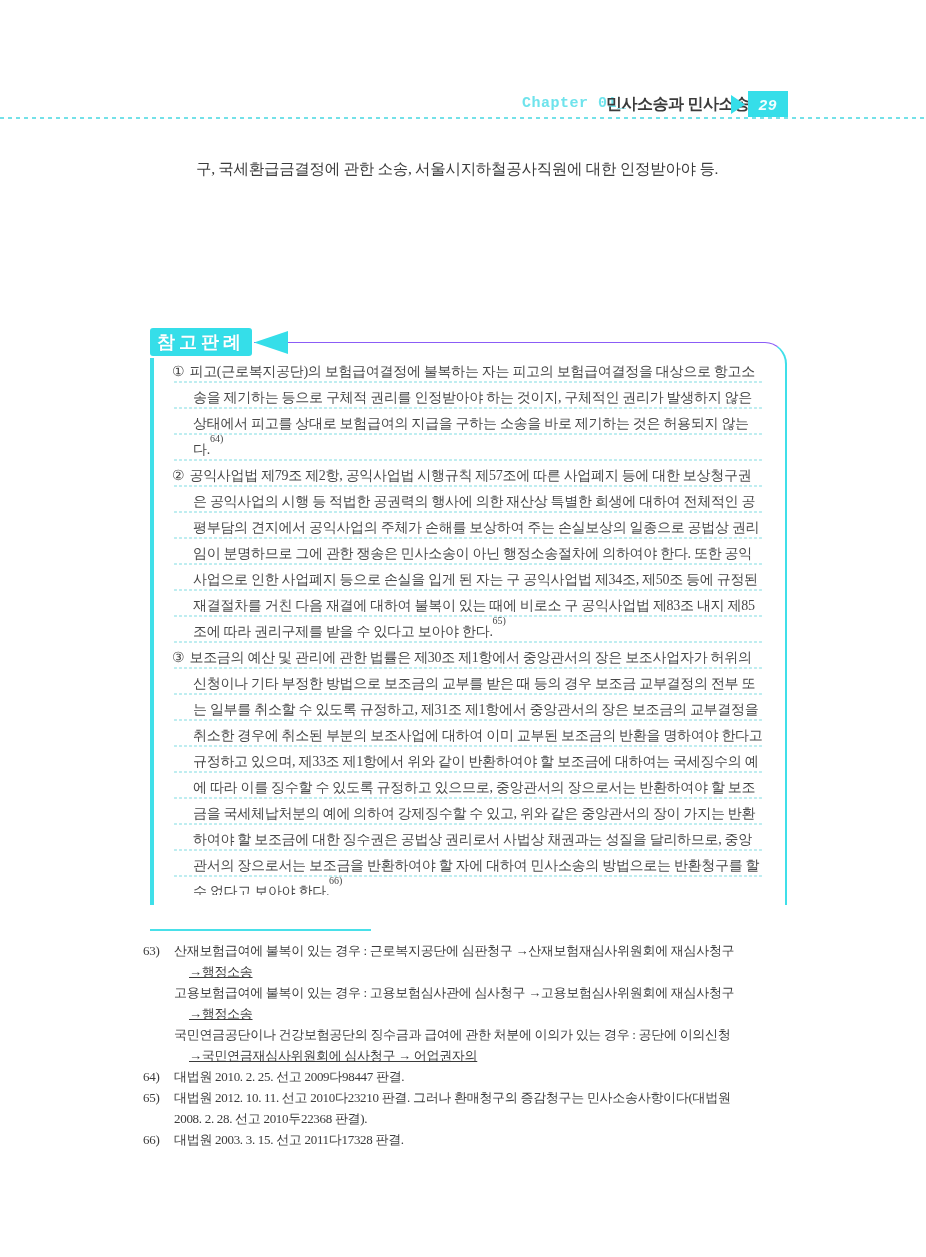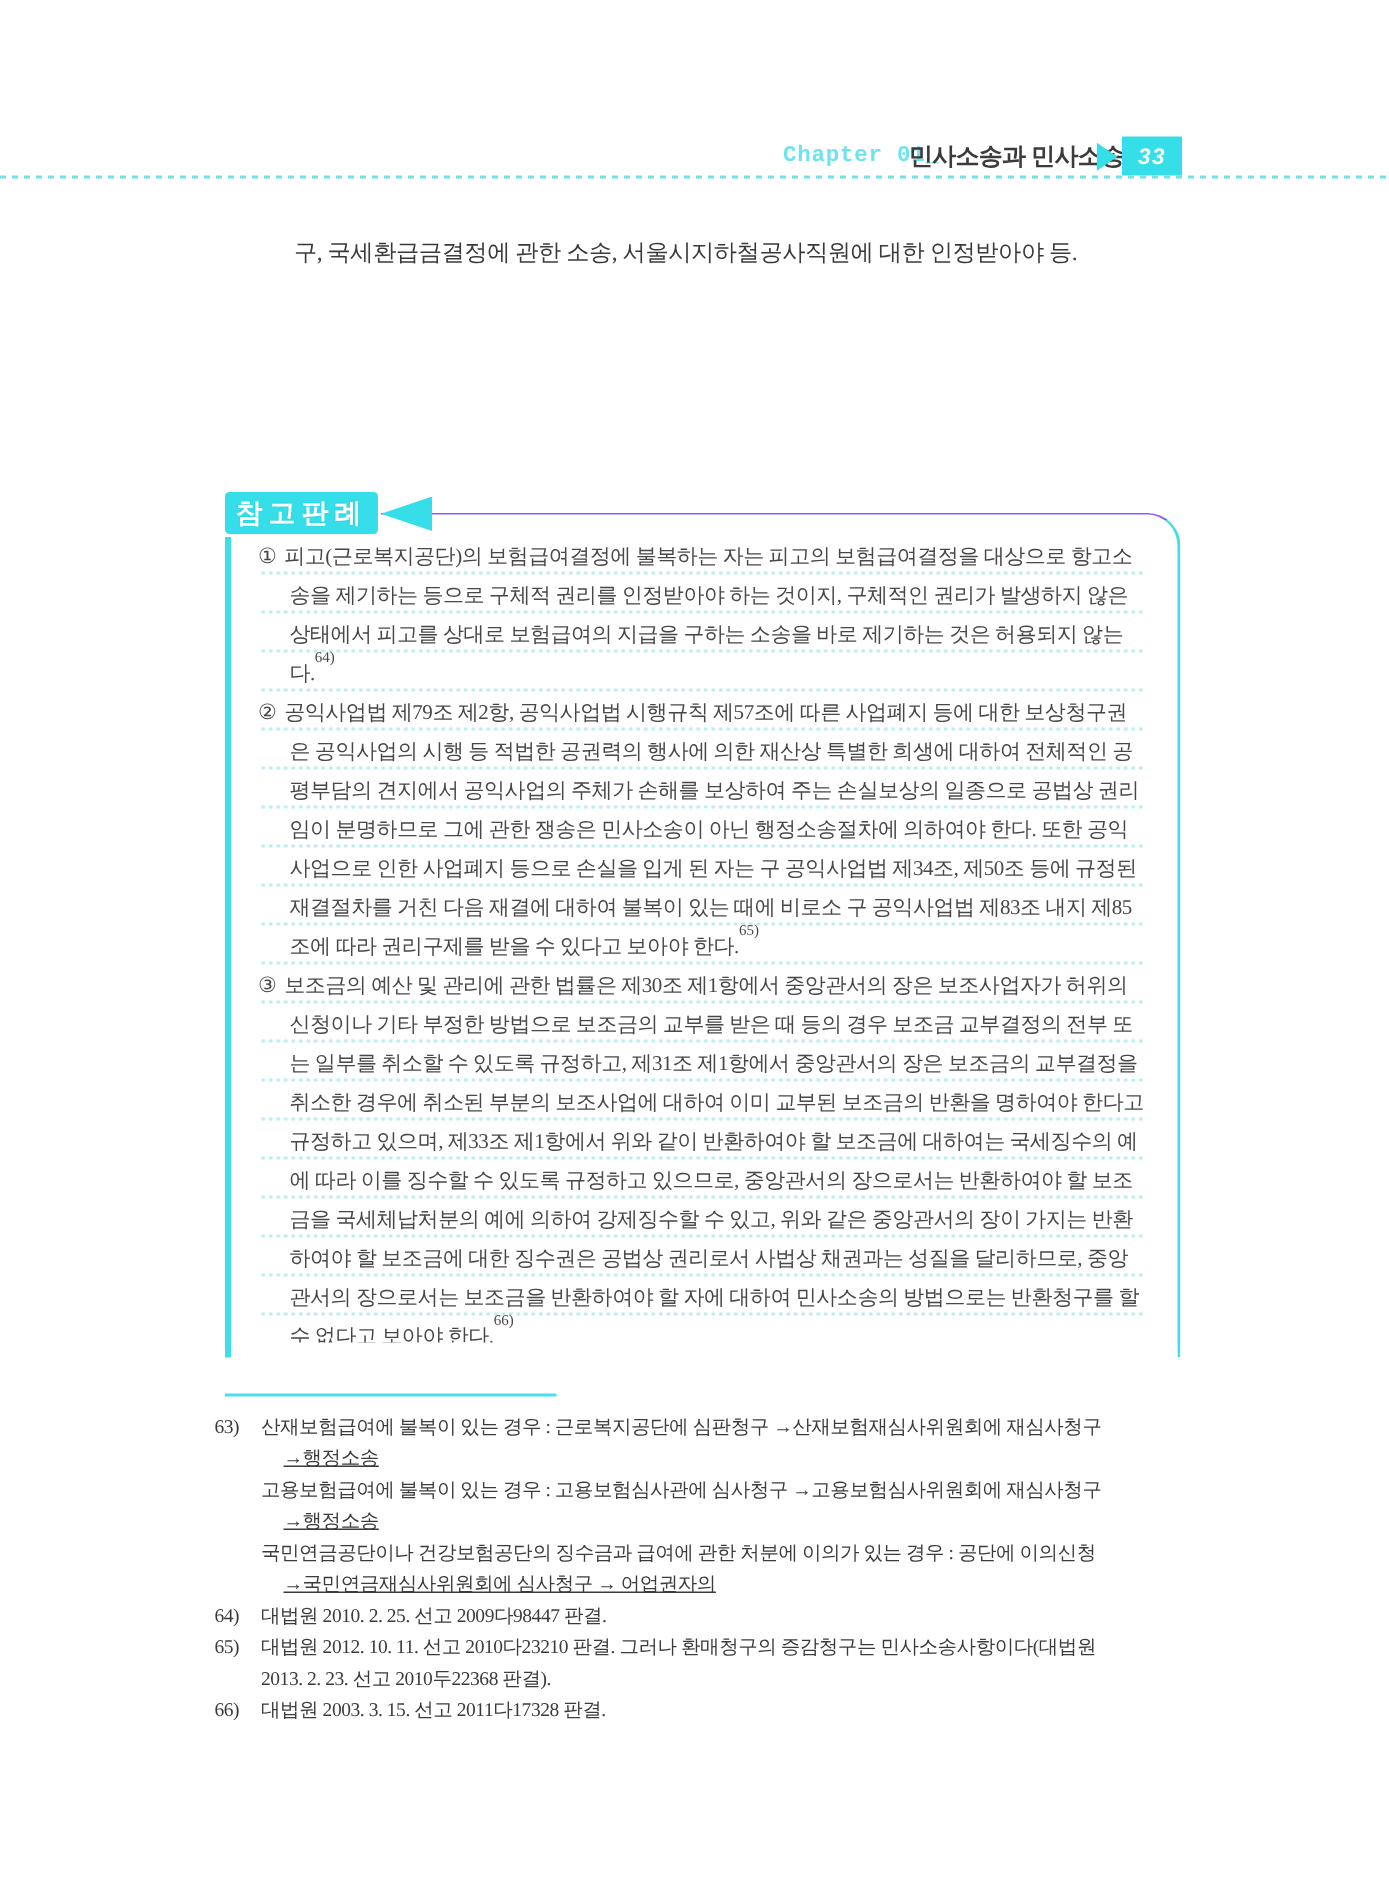--- a/index.html
+++ b/index.html
@@ -121,21 +121,21 @@
   .fn-line.arrow-indent { padding-left: 15px; text-decoration: underline; }
 </style>
 </head>
 <body>
 
 <div class="page">
 
   <span class="chapter-label">Chapter 01_</span>
   <span class="chapter-title">민사소송과 민사소송법</span>
   <div class="badge-arrow"></div>
-  <div class="page-badge">33</div>
+  <div class="page-badge">29</div>
   <div class="header-divider"></div>
 
   <section class="body-text">
     <p class="cont-line">구, 국세환급금결정에 관한 소송, 서울시지하철공사직원에 대한 인정받아야 등.</p>
   </section>
 
   <div class="callout-box">
     <div class="callout-items">
       <p><span class="marker">①</span> <span>피고(근로복지공단)의 보험급여결정에 불복하는 자는 피고의 보험급여결정을 대상으로 항고소송을 제기하는 등으로 구체적 권리를 인정받아야 하는 것이지, 구체적인 권리가 발생하지 않은 상태에서 피고를 상대로 보험급여의 지급을 구하는 소송을 바로 제기하는 것은 허용되지 않는다.</span><sup class="fn-ref">64)</sup></p>
       <p><span class="marker">②</span> <span>공익사업법 제79조 제2항, 공익사업법 시행규칙 제57조에 따른 사업폐지 등에 대한 보상청구권은 공익사업의 시행 등 적법한 공권력의 행사에 의한 재산상 특별한 희생에 대하여 전체적인 공평부담의 견지에서 공익사업의 주체가 손해를 보상하여 주는 손실보상의 일종으로 공법상 권리임이 분명하므로 그에 관한 쟁송은 민사소송이 아닌 행정소송절차에 의하여야 한다. 또한 공익사업으로 인한 사업폐지 등으로 손실을 입게 된 자는 구 공익사업법 제34조, 제50조 등에 규정된 재결절차를 거친 다음 재결에 대하여 불복이 있는 때에 비로소 구 공익사업법 제83조 내지 제85조에 따라 권리구제를 받을 수 있다고 보아야 한다.</span><sup class="fn-ref">65)</sup></p>
@@ -158,21 +158,21 @@
       <div class="fn-line">국민연금공단이나 건강보험공단의 징수금과 급여에 관한 처분에 이의가 있는 경우 : 공단에 이의신청</div>
       <div class="fn-line arrow-indent">→국민연금재심사위원회에 심사청구 → 어업권자의</div>
     </div>
     <div class="fn">
       <span class="fn-num">64)</span>
       <div class="fn-line">대법원 2010. 2. 25. 선고 2009다98447 판결.</div>
     </div>
     <div class="fn">
       <span class="fn-num">65)</span>
       <div class="fn-line">대법원 2012. 10. 11. 선고 2010다23210 판결. 그러나 환매청구의 증감청구는 민사소송사항이다(대법원</div>
-      <div class="fn-line">2013. 2. 23. 선고 2010두22368 판결).</div>
+      <div class="fn-line">2008. 2. 28. 선고 2010두22368 판결).</div>
     </div>
     <div class="fn">
       <span class="fn-num">66)</span>
       <div class="fn-line">대법원 2003. 3. 15. 선고 2011다17328 판결.</div>
     </div>
   </section>
 
 </div>
 
 </body></html>

